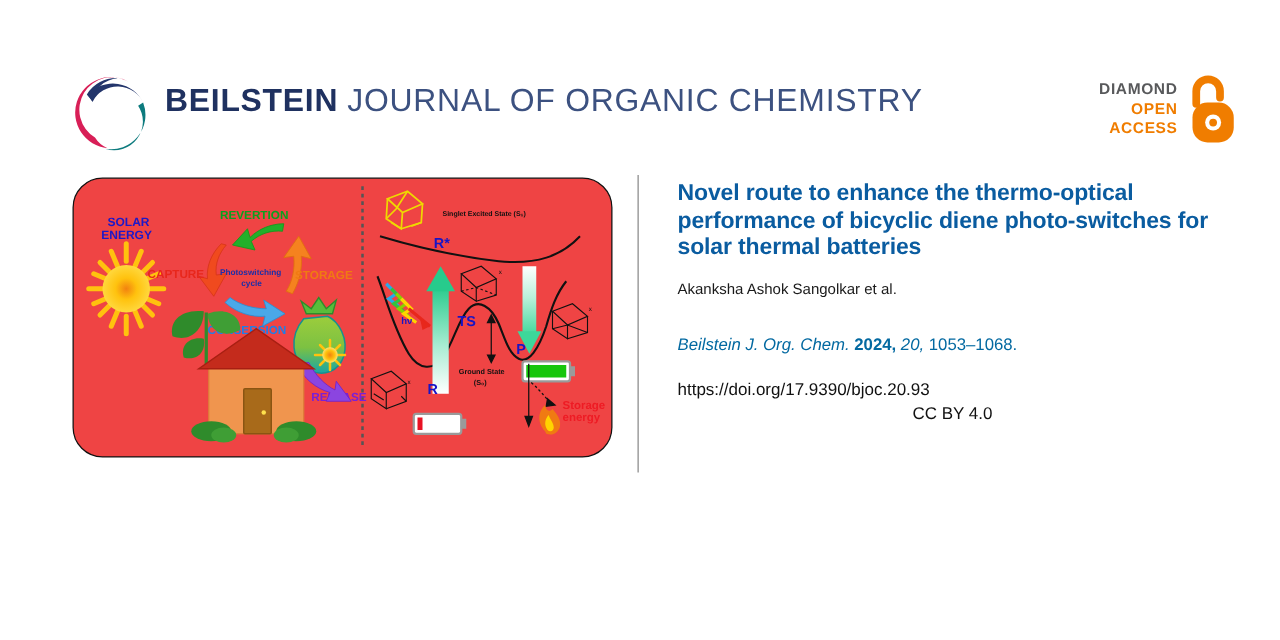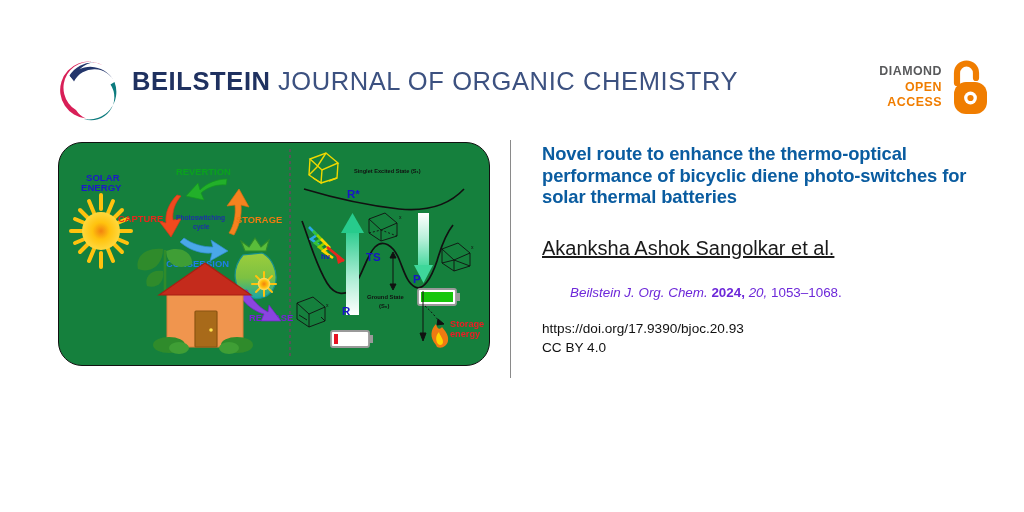--- a/index.html
+++ b/index.html
@@ -72,21 +72,21 @@
     width: 40px; height: 56px;
   }
 
   
   #abstract-figure {
     position: absolute;
     left: 58px; top: 142px;
     width: 430px; height: 222px;
     border: 1.4px solid #111;
     border-radius: 24px;
-    background: #15803d;
+    background: #ef4444;
     overflow: hidden;
   }
   #abstract-svg { display: block; }
 
   
   #vertical-divider {
     position: absolute;
     left: 510px; top: 140px;
     width: 1px; height: 238px;
     background: #8a8a8a;
@@ -100,51 +100,50 @@
   }
   #article-title {
     font-size: 18.4px;
     font-weight: bold;
     line-height: 21.6px;
     color: #0a5ca0;
     margin: 0;
     letter-spacing: -0.1px;
   }
   #article-authors {
-    margin-top: 30px;
-    font-size: 20px;
+    margin-top: 13px;
+    font-size: 12px;
     color: #1a1a1a;
     line-height: 20px;
-    text-decoration: underline;
   }
   #article-citation {
     margin-top: 26px;
     font-size: 13.4px;
-    color: #6d28d9;
+    color: #0369a1;
     line-height: 18px;
     font-style: italic;
-    margin-left: 28px;
   }
   #article-citation .cit-year {
     font-style: normal;
     font-weight: bold;
   }
   #article-citation .cit-vol { font-style: italic; }
   #article-citation .cit-pages { font-style: normal; }
   #article-doi {
     margin-top: 17px;
     font-size: 13.6px;
     color: #111;
     line-height: 19.5px;
     font-style: normal;
   }
   #article-license {
     font-size: 13.6px;
     color: #111;
     line-height: 19.5px;
+    text-align: center;
   }
 
   
   .fig-label {
     font-family: "Liberation Sans", sans-serif;
     font-weight: bold;
   }
 </style>
 </head>
 <body>

